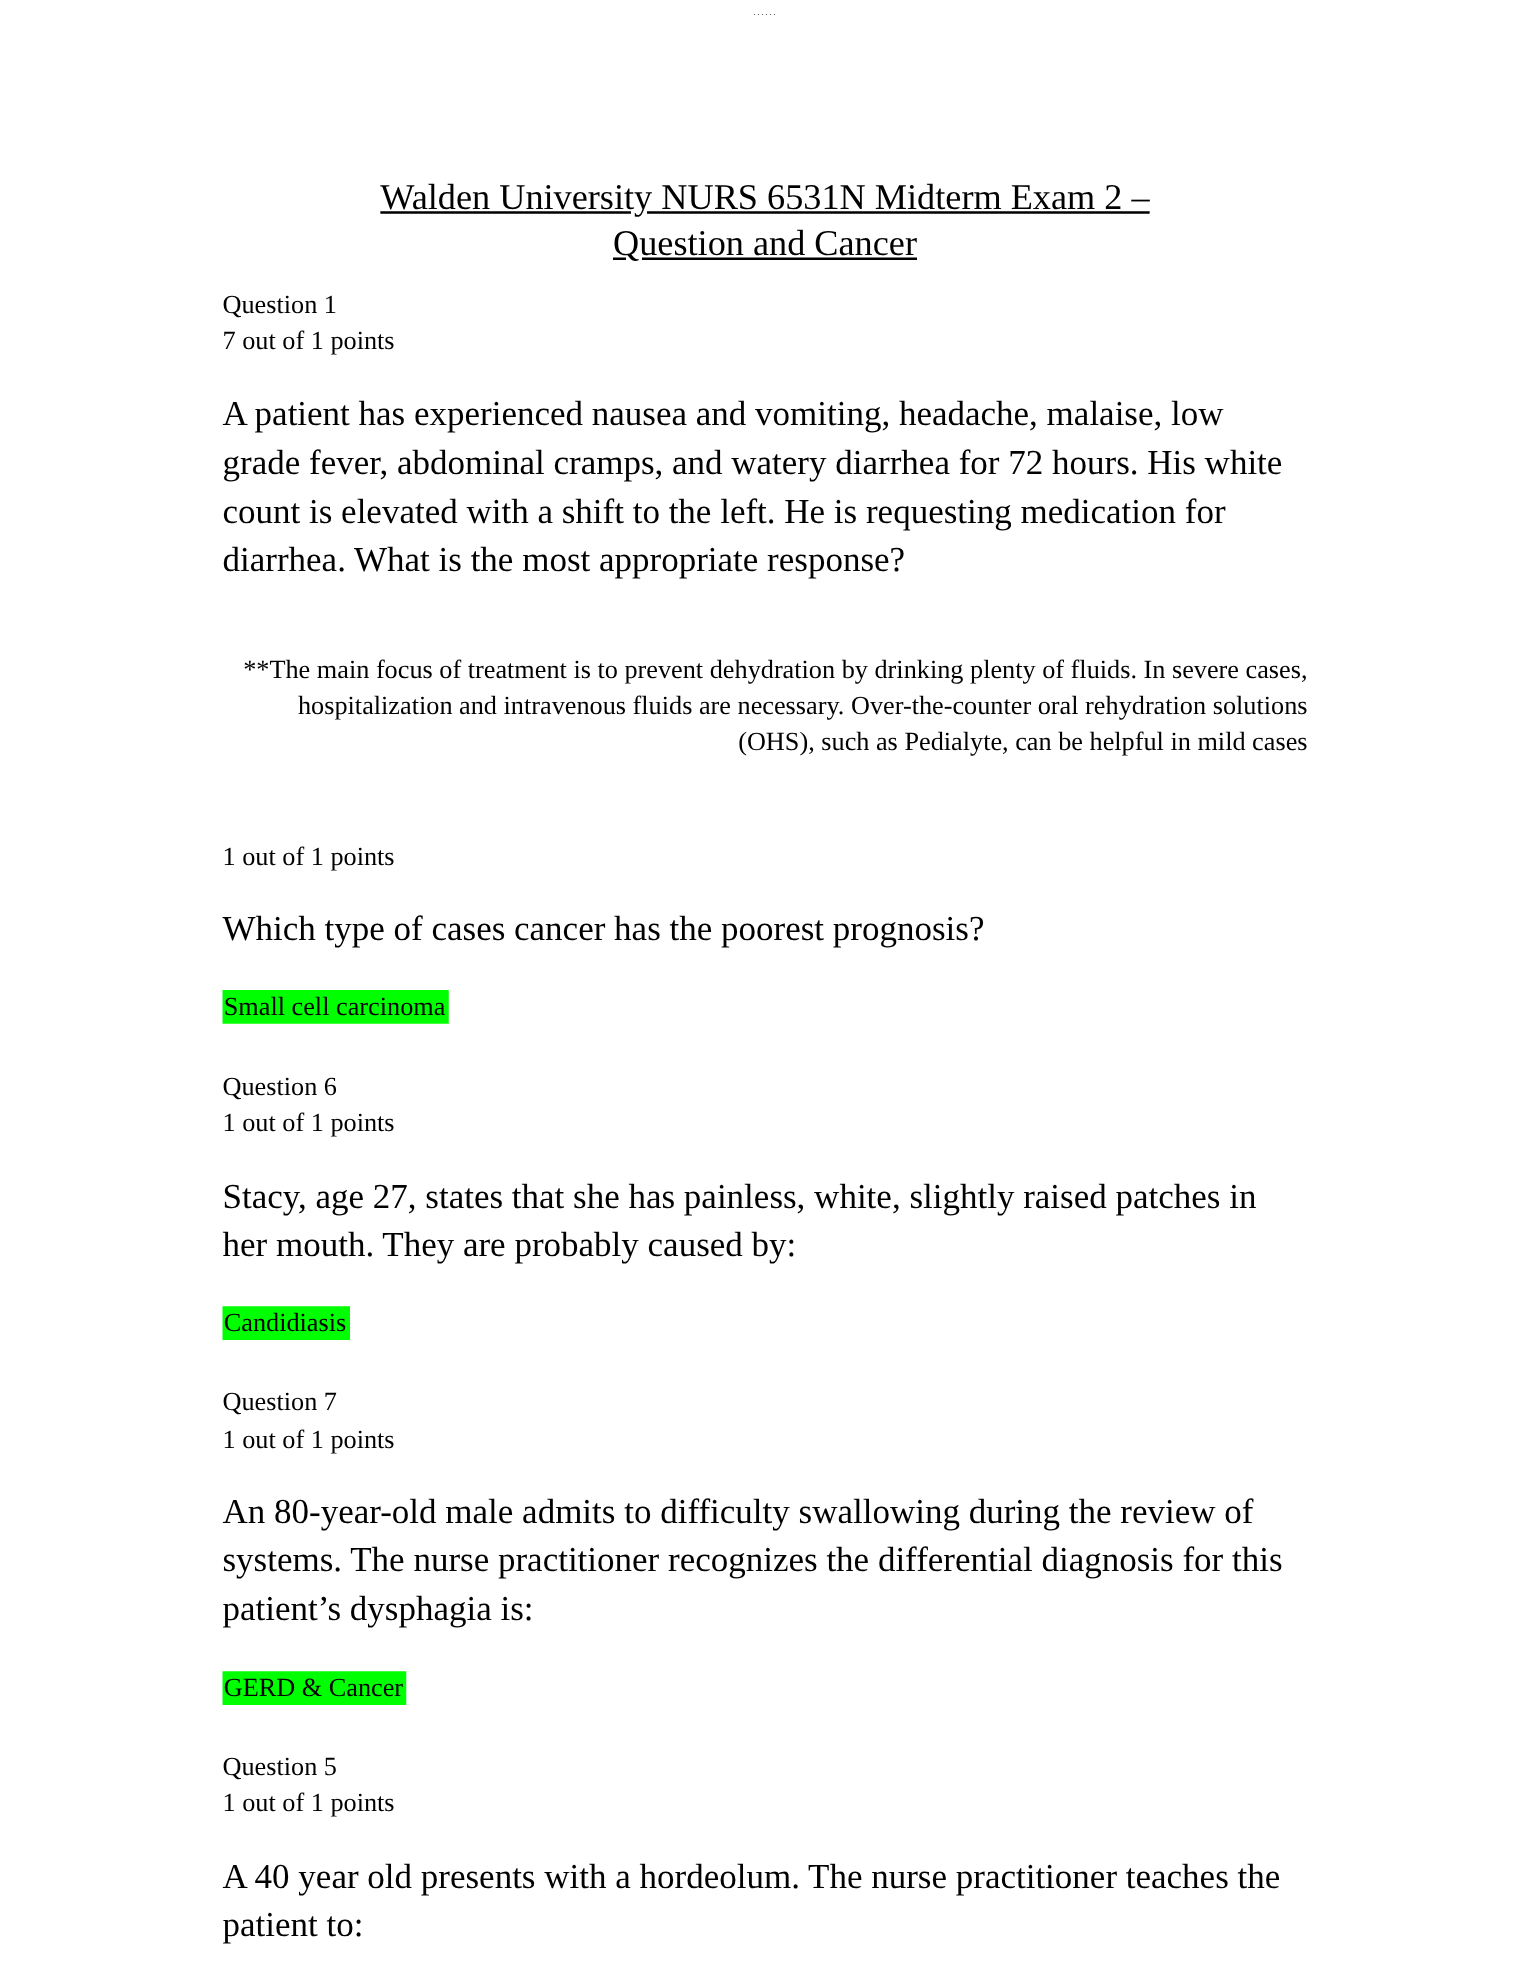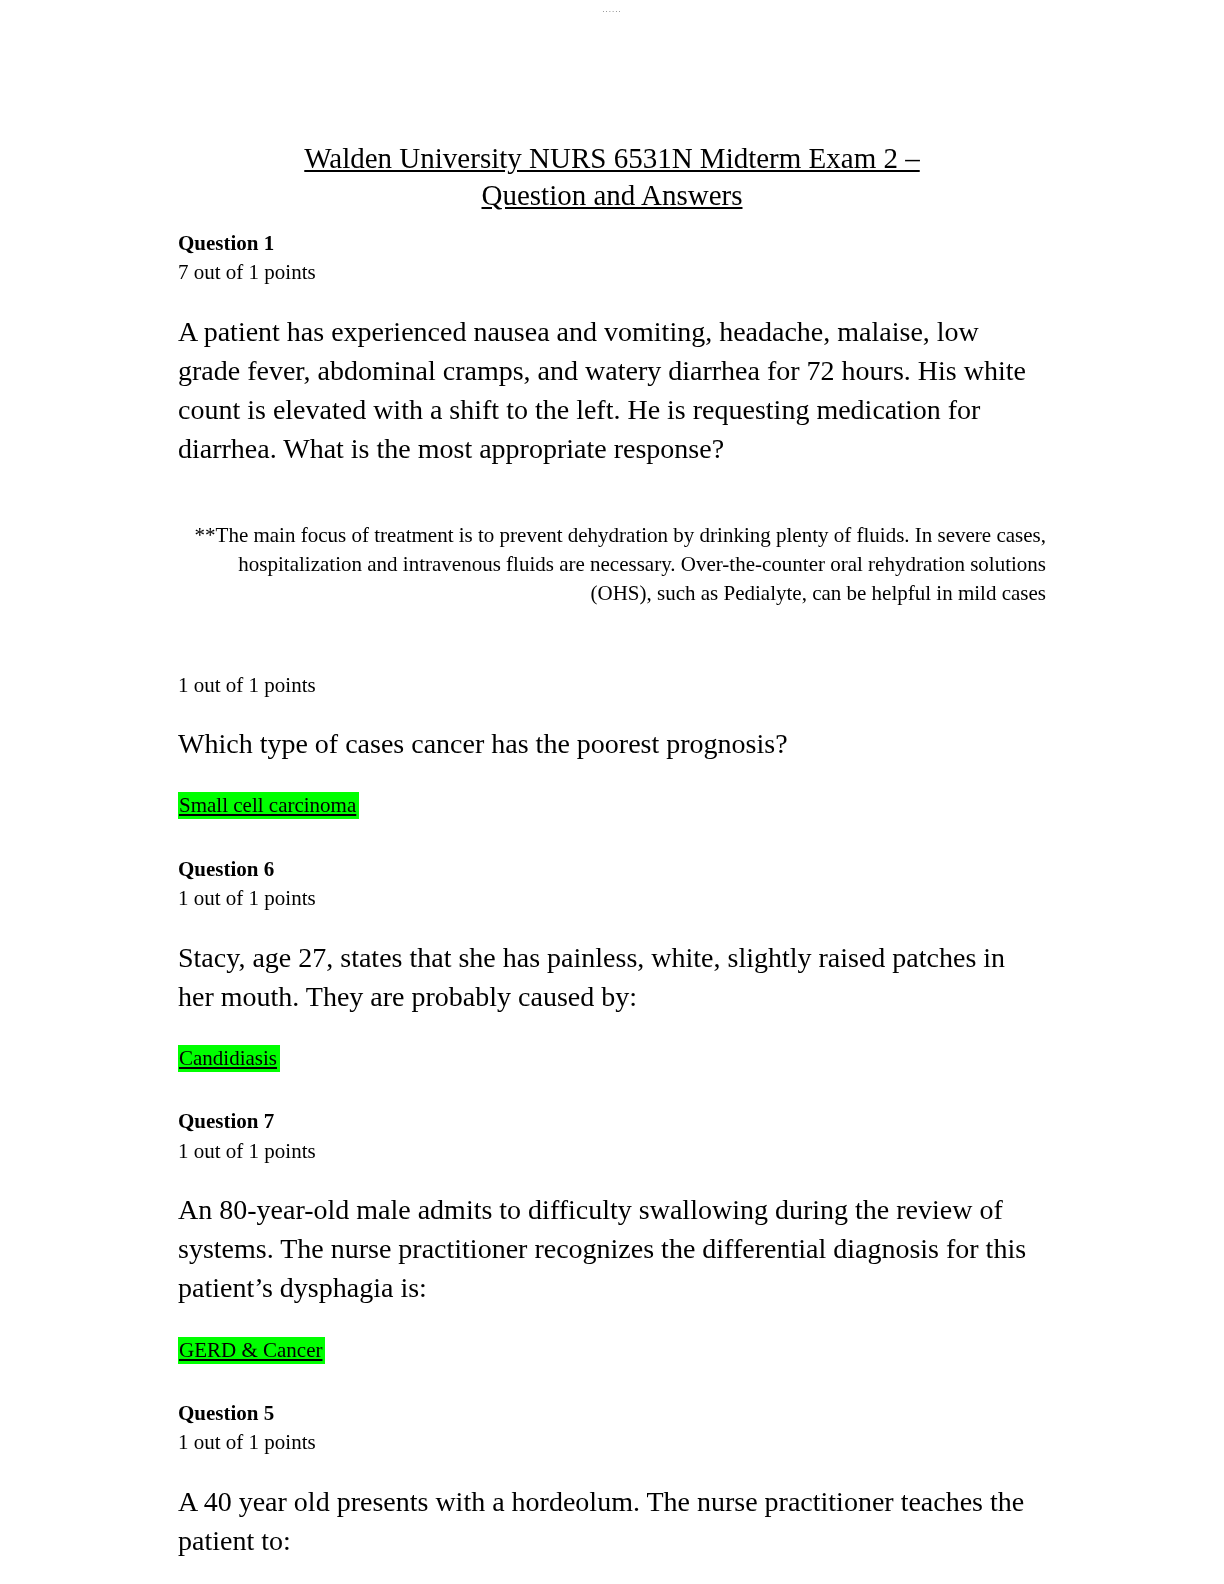--- a/index.html
+++ b/index.html
@@ -38,21 +38,21 @@
   h1.doc-title .title-line {
     display: block;
     text-decoration: underline;
   }
   .question-block {
     margin: 0 0 34px 0;
   }
   .q-label {
     margin: 0;
     font-size: 21px;
-    font-weight: bold;
+    font-weight: normal;
     line-height: 1.4;
   }
   .q-points {
     margin: 0;
     font-size: 21px;
     line-height: 1.4;
   }
   .q-text {
     margin: 24px 0 0 0;
     font-size: 28px;
@@ -65,36 +65,35 @@
     text-align: right;
   }
   .q-answer-highlight {
     margin: 28px 0 0 0;
     font-size: 21px;
     line-height: 1.4;
   }
   .highlight {
     background: #00ff00;
     padding: 1px 3px 2px 1px;
-    text-decoration: underline;
   }
   .spacer-after-answer {
     height: 28px;
   }
 </style>
 </head>
 <body>
 
 <div class="page">
 
   <div class="top-marks">......</div>
 
   <h1 class="doc-title">
     <span class="title-line">Walden University NURS 6531N Midterm Exam 2 –</span>
-    <span class="title-line">Question and Answers</span>
+    <span class="title-line">Question and Cancer</span>
   </h1>
 
   <section class="question-block">
     <p class="q-label">Question 1</p>
     <p class="q-points">7 out of 1 points</p>
     <p class="q-text">A patient has experienced nausea and vomiting, headache, malaise, low grade fever, abdominal cramps, and watery diarrhea for 72 hours. His white count is elevated with a shift to the left. He is requesting medication for diarrhea. What is the most appropriate response?</p>
     <p class="q-answer">**The main focus of treatment is to prevent dehydration by drinking plenty of fluids. In severe cases, hospitalization and intravenous fluids are necessary. Over-the-counter oral rehydration solutions (OHS), such as Pedialyte, can be helpful in mild cases</p>
     <div class="spacer-after-answer"></div>
   </section>
 

